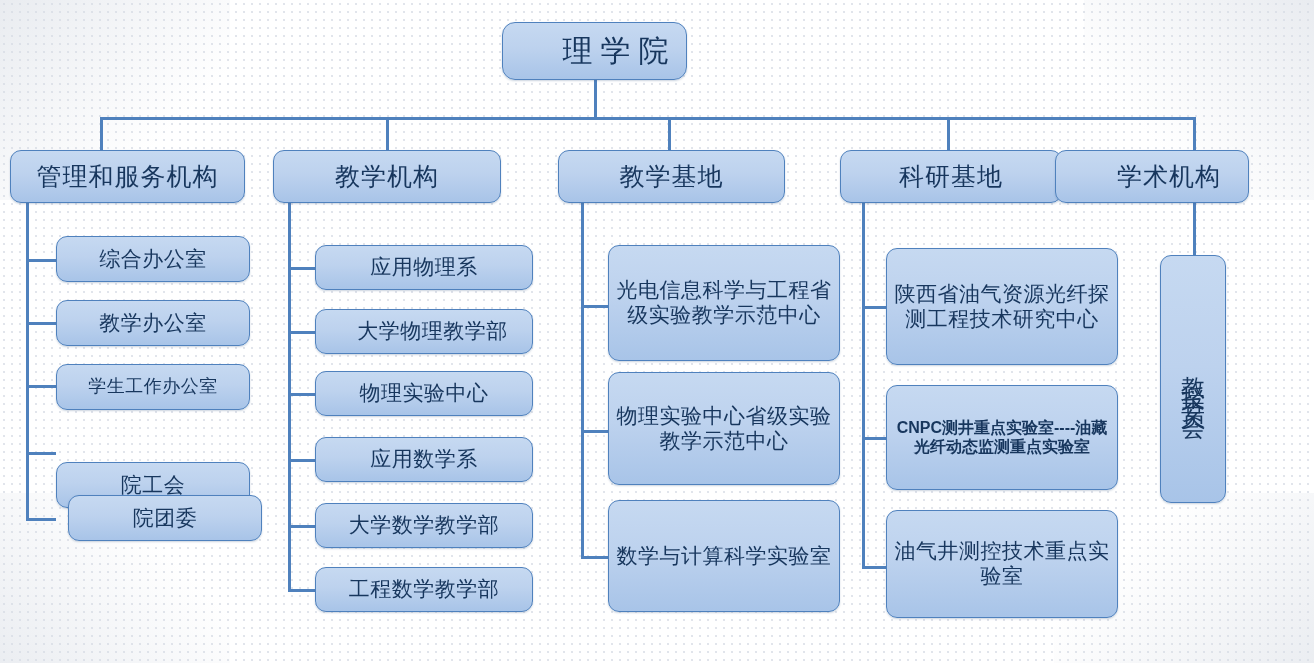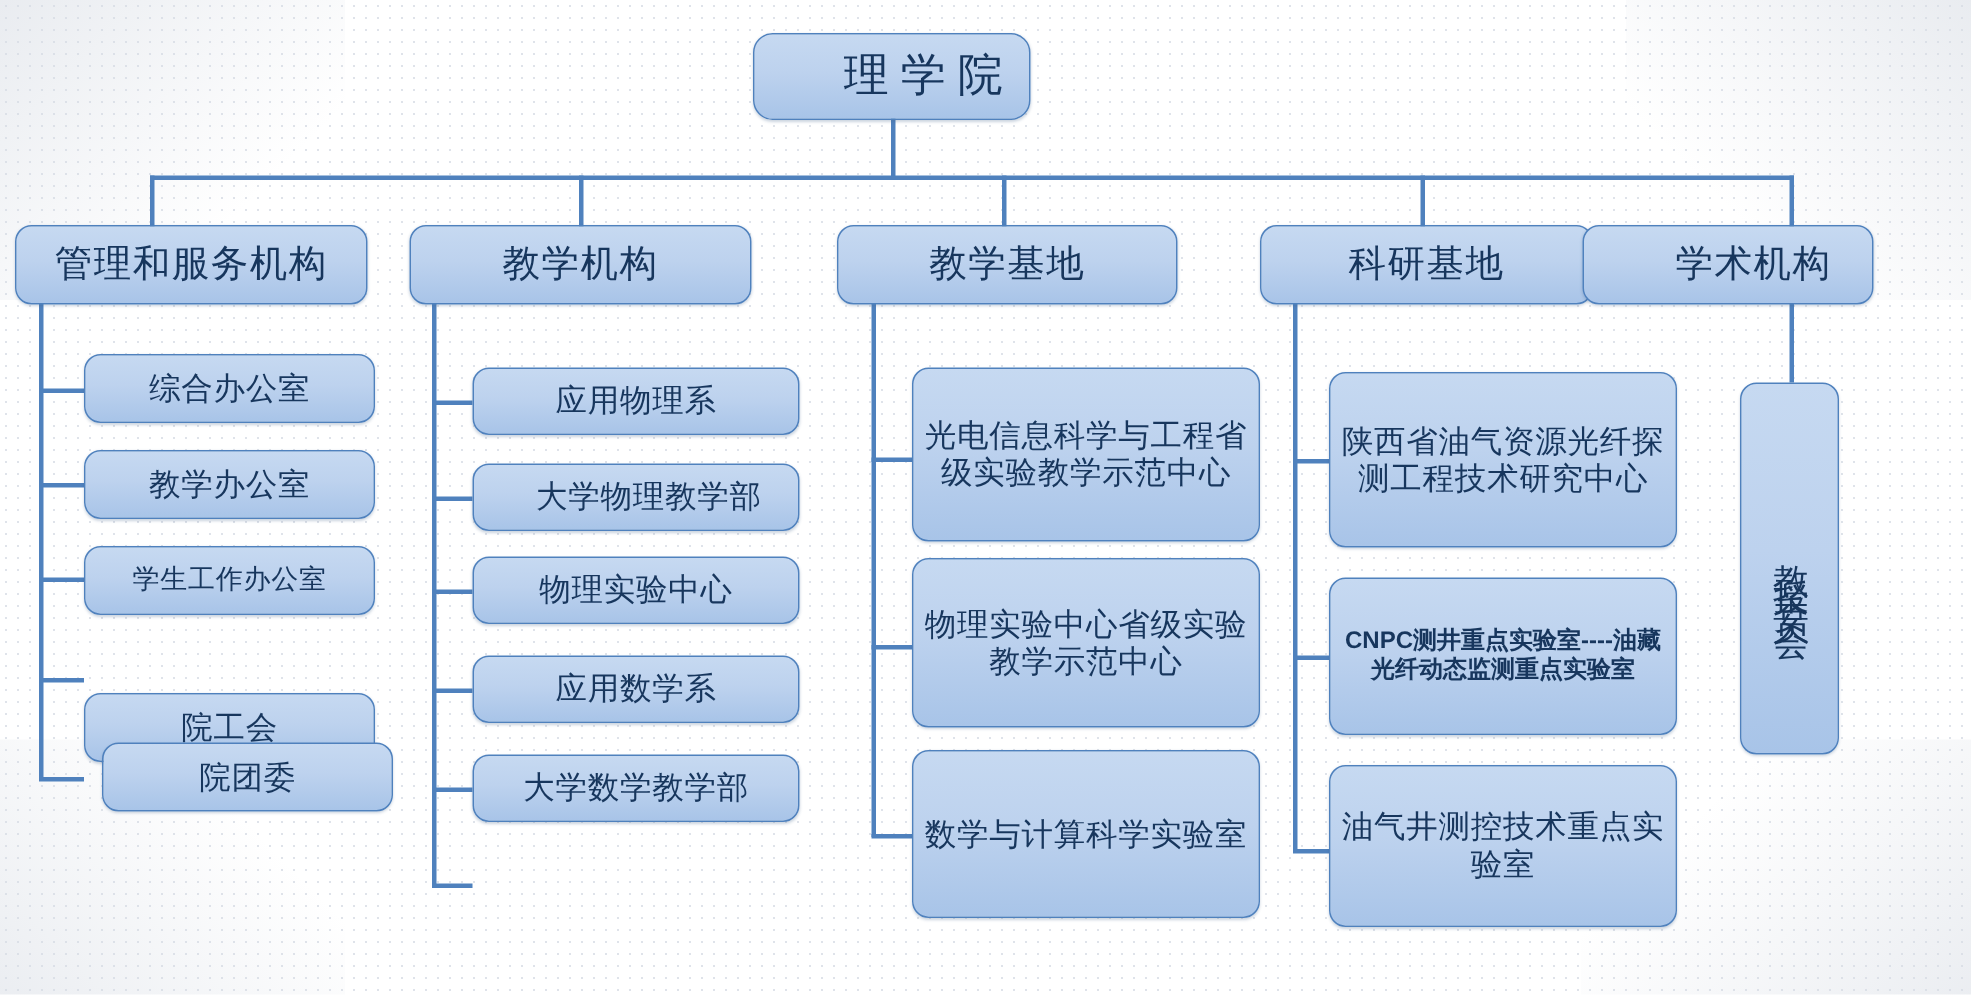--- a/index.html
+++ b/index.html
@@ -152,20 +152,21 @@
   <div class="node node-l3" style="left:56px; top:300px; width:194px; height:46px;">教学办公室</div>
   <div class="node node-l3 small" style="left:56px; top:364px; width:194px; height:46px;">学生工作办公室</div>
   <div class="node node-l3" style="left:56px; top:429px; width:194px; height:46px;margin-top:33px;">院工会</div>
   <div class="node node-l3" style="left:56px; top:495px; width:194px; height:46px;margin-left:12px;">院团委</div>
 
   <div class="node node-l3" style="left:315px; top:245px; width:218px; height:45px;">应用物理系</div>
   <div class="node node-l3" style="left:315px; top:309px; width:218px; height:45px;padding-left:23px;">大学物理教学部</div>
   <div class="node node-l3" style="left:315px; top:371px; width:218px; height:45px;">物理实验中心</div>
   <div class="node node-l3" style="left:315px; top:437px; width:218px; height:45px;">应用数学系</div>
   <div class="node node-l3" style="left:315px; top:503px; width:218px; height:45px;">大学数学教学部</div>
+  <div class="node node-l3" style="left:315px; top:567px; width:218px; height:45px;">工程数学教学部</div>
 
   <div class="node node-l3" style="left:608px; top:245px; width:232px; height:116px;">光电信息科学与工程省级实验教学示范中心</div>
   <div class="node node-l3" style="left:608px; top:372px; width:232px; height:113px;">物理实验中心省级实验教学示范中心</div>
   <div class="node node-l3" style="left:608px; top:500px; width:232px; height:112px;">数学与计算科学实验室</div>
 
   <div class="node node-l3" style="left:886px; top:248px; width:232px; height:117px;">陕西省油气资源光纤探测工程技术研究中心</div>
   <div class="node node-l3 tiny" style="left:886px; top:385px; width:232px; height:105px;text-align:center;">CNPC测井重点实验室----油藏光纤动态监测重点实验室</div>
   <div class="node node-l3" style="left:886px; top:510px; width:232px; height:108px;">油气井测控技术重点实验室</div>
 
   <div class="node node-vertical" style="left:1160px; top:255px; width:66px; height:248px;">教授委员会</div>

